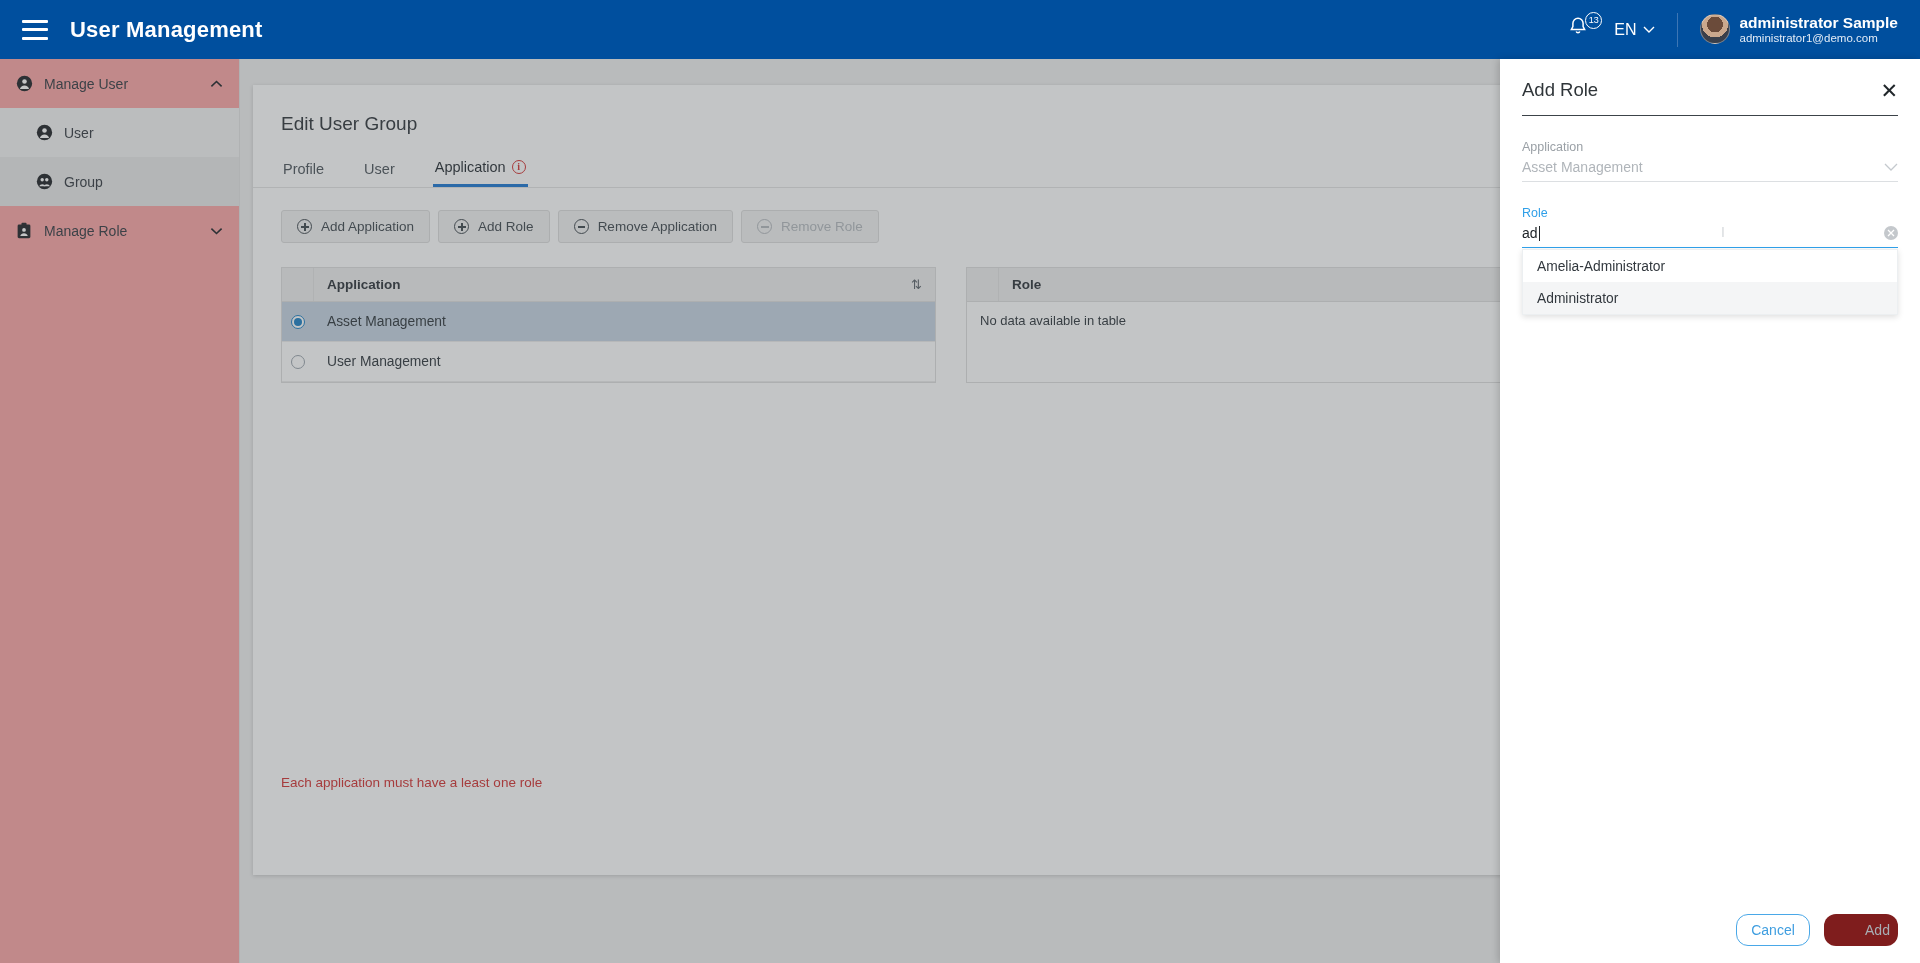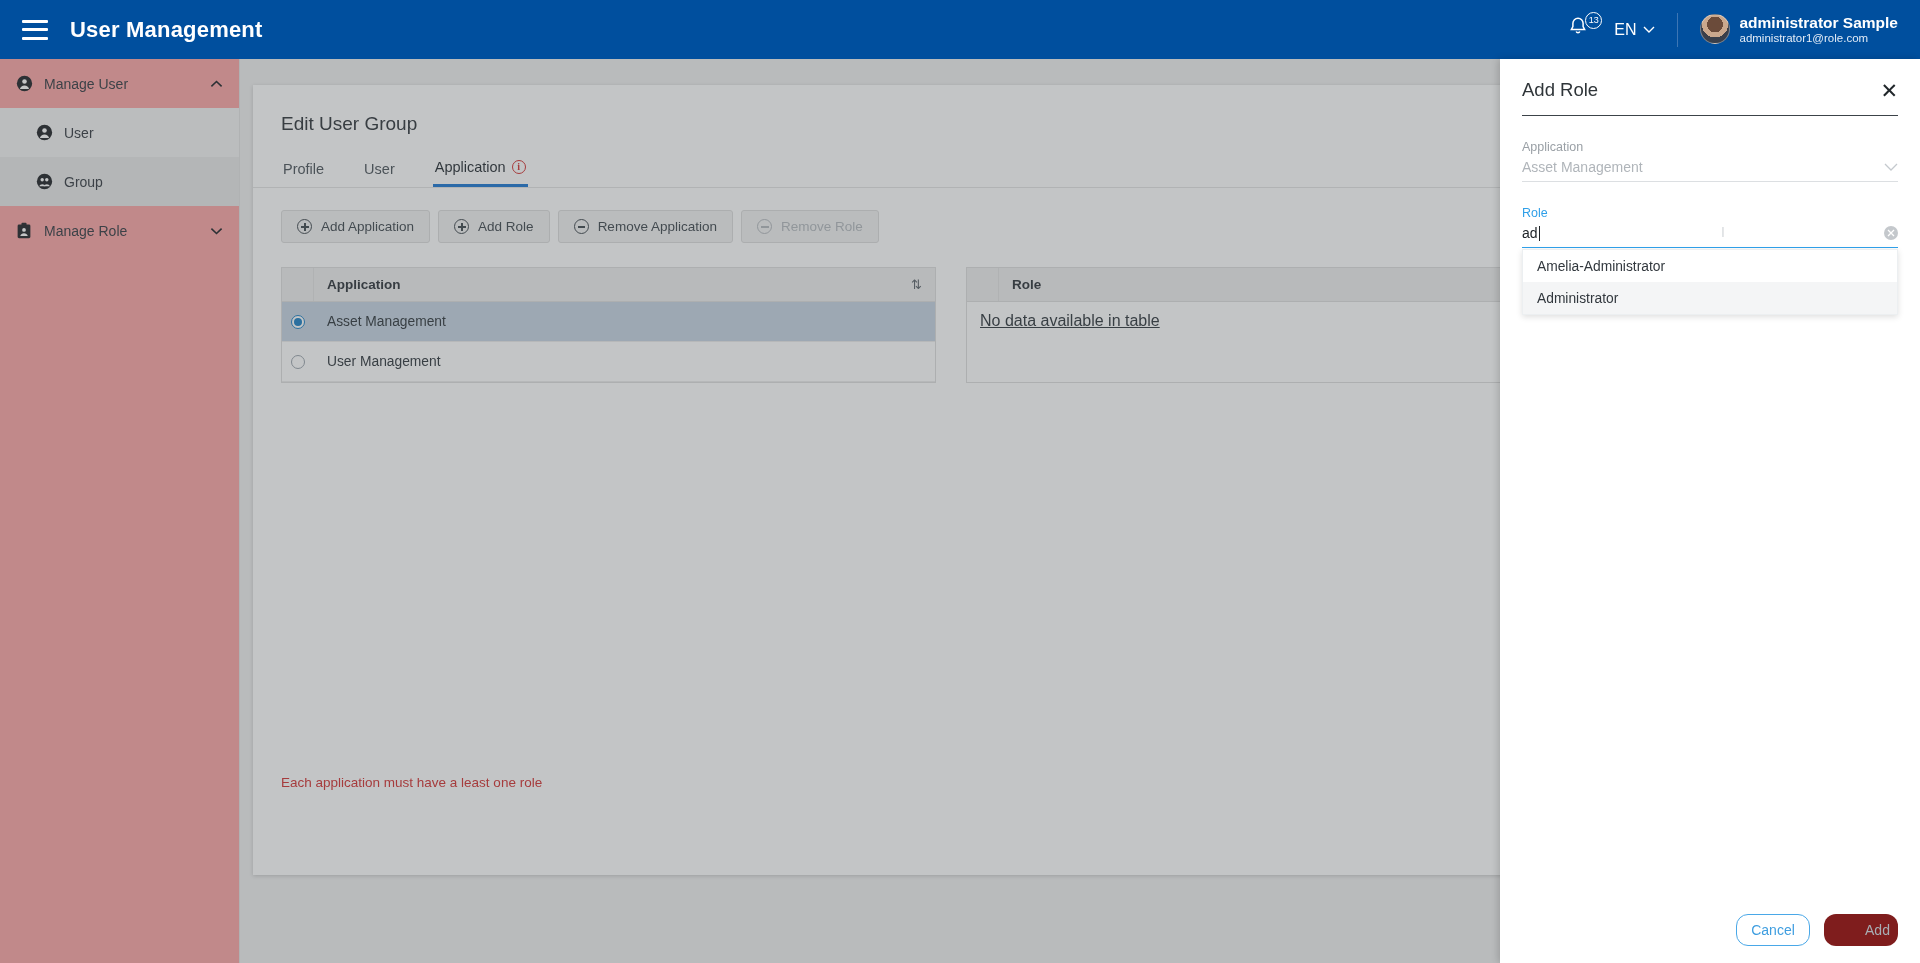--- a/index.html
+++ b/index.html
@@ -102,21 +102,21 @@
   .th-radio { width:32px; height:100%; border-right:1px solid #e3e3e3; }
   .th-label { flex:1; font-size:13.5px; font-weight:bold; color:#2b3138; padding-left:13px; }
   .sort-ico { padding-right:13px; color:#5a6269; font-size:13px; }
   .trow { display:flex; height:40px; align-items:center; border-bottom:1px solid #ececec; cursor:pointer; }
   .trow.selected { background:#c6d4e2; }
   .td-radio { width:32px; display:flex; align-items:center; justify-content:center; height:100%; }
   .radio { width:14px; height:14px; border:1.6px solid #9aa3ab; border-radius:50%; background:#fff; }
   .radio.on { border-color:#1a7ec4; background:#fff; position:relative; }
   .radio.on::after { content:""; position:absolute; inset:2px; border-radius:50%; background:#1a7ec4; }
   .td-label { font-size:13.8px; color:#2d343a; padding-left:13px; }
-  .empty-row { height:37px; display:flex; align-items:center; font-size:16px; color:#2d343a; padding-left:13px;text-decoration:underline; }
+  .empty-row { height:37px; display:flex; align-items:center; font-size:13px; color:#2d343a; padding-left:13px; }
 
   .errmsg { position:absolute; left:28px; top:690px; font-size:13.5px; color:#d32f2f; }
 
   .footer {
     position:absolute; left:0; bottom:0; width:1680px; height:64px;
     background:#f0f0f0; display:flex; align-items:center; padding-left:28px; gap:24px;
   }
   .brand { font-size:16px; font-weight:bold; color:#1c1c1c; letter-spacing:.4px; display:flex; align-items:center; gap:3px;}
   .footer a { font-size:13.5px; color:#33393f; text-decoration:none; cursor:pointer; }
 
@@ -201,21 +201,21 @@
           <path d="M1 1l5 5 5-5" fill="none" stroke="#fff" stroke-width="1.4"></path>
         </svg>
       </div>
 
       <div class="vdiv"></div>
 
       <div class="userblock">
         <div class="avatar"></div>
         <div>
           <div class="user-name">administrator Sample</div>
-          <div class="user-mail">administrator1@role.com</div>
+          <div class="user-mail">administrator1@demo.com</div>
         </div>
       </div>
     </div>
   </div>
 
   <div class="sidebar">
     <div class="nav-item">
       <span class="ico">
         <svg width="17" height="17" viewBox="0 0 20 20">
             <circle cx="10" cy="10" r="9" fill="#1c1f23"></circle>

